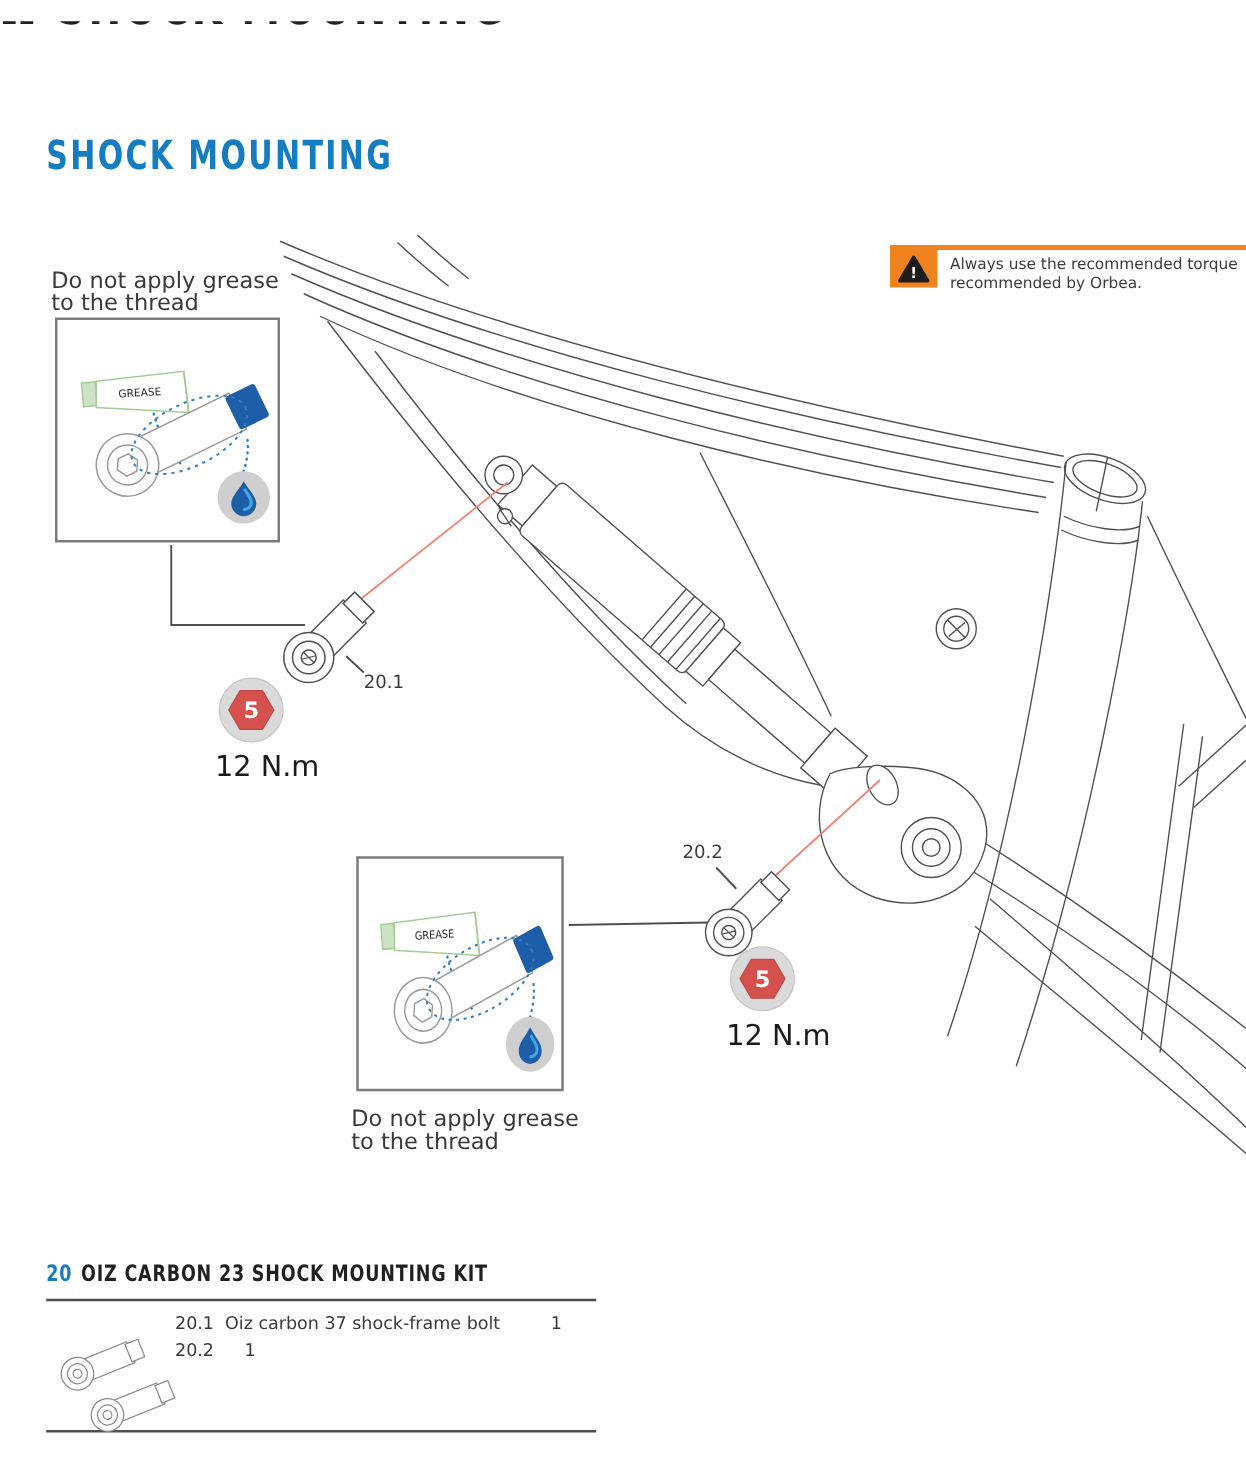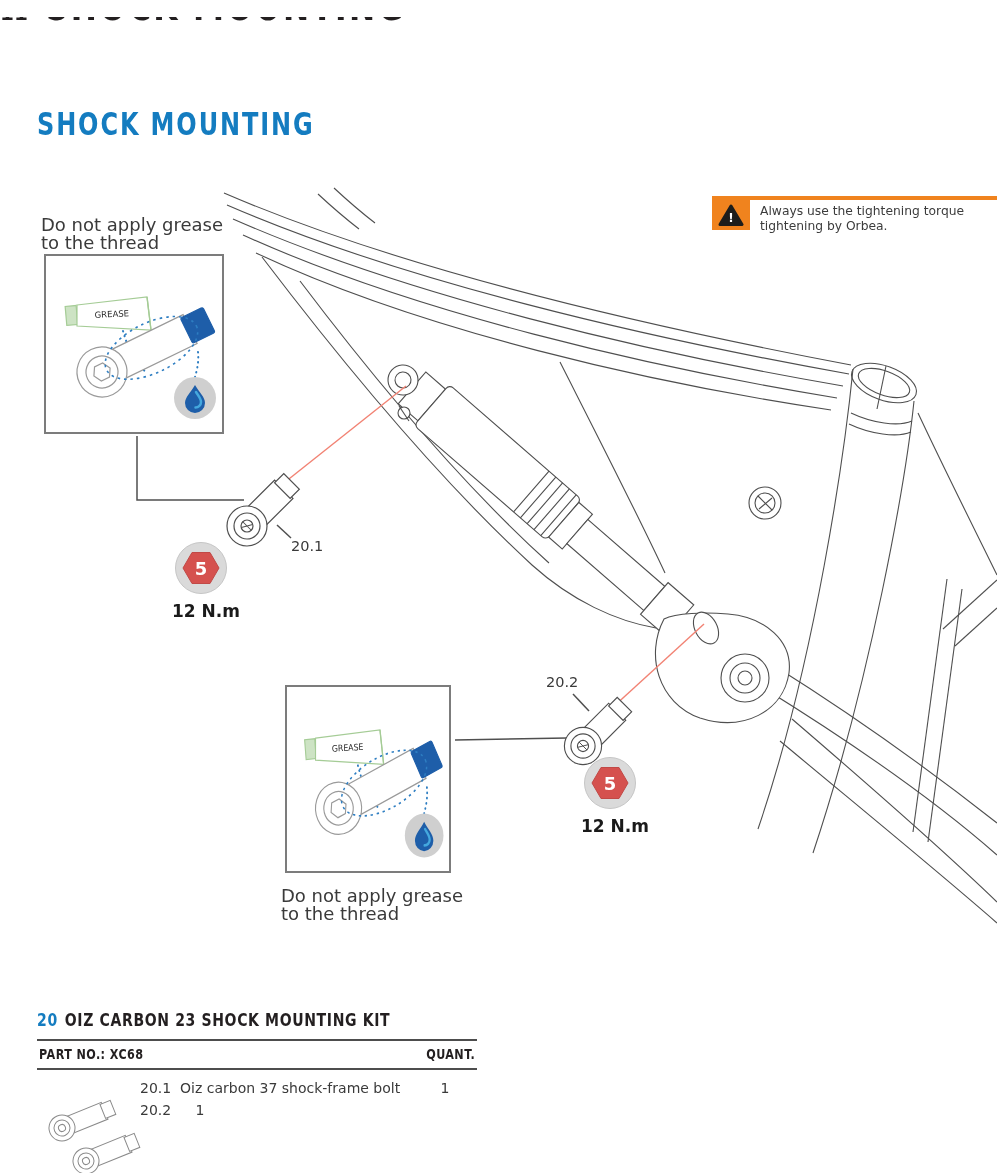--- a/index.html
+++ b/index.html
@@ -28,21 +28,21 @@
   .callout{position:absolute;border:2px solid #7c7c7c;background:#fff;box-sizing:border-box;}
   .callout-1{left:44px;top:237px;width:180px;height:180px;}
   .callout-2{left:285px;top:668px;width:166px;height:188px;}
   .note{position:absolute;font-size:18px;line-height:18px;color:#3a3a3a;}
   .note-1{left:41px;top:199px;}
   .note-2{left:281px;top:870px;}
   
   .torque-badge{position:absolute;width:58px;text-align:center;}
   .badge-1{left:172px;top:524px;}
   .badge-2{left:581px;top:739px;}
-  .torque-value{margin-top:2px;font-size:17px;font-weight:bold;color:#1a1a1a;white-space:nowrap;}
+  .torque-value{margin-top:2px;font-size:23px;font-weight:normal;color:#1a1a1a;white-space:nowrap;}
   
   .part-label{position:absolute;font-size:14.5px;color:#3a3a3a;}
   .lbl-201{left:291px;top:521px;}
   .lbl-202{left:546px;top:657px;}
   
   .kit{position:absolute;left:37px;top:992px;width:440px;}
   .kit-title{display:flex;gap:9px;white-space:nowrap;font-size:18px;font-weight:bold;color:#231f20;
     letter-spacing:0.8px;transform:scaleX(0.78);transform-origin:left top;margin-bottom:9px;}
   .kit-title .num{color:#147CC0;}
   .kit-table{border-top:2px solid #4d4d4d;border-bottom:2px solid #4d4d4d;}
@@ -75,22 +75,22 @@
   <div class="warning">
     <div class="bar"></div>
     <div class="row">
       <div class="icon-box">
         <svg width="26" height="23" viewBox="0 0 26 23">
           <path d="M13,2 L24,20.5 L2,20.5 Z" fill="#1d1d1b" stroke="#1d1d1b" stroke-width="3" stroke-linejoin="round"></path>
           <text x="13" y="18" text-anchor="middle" font-size="12" font-weight="bold" fill="#ffffff">!</text>
         </svg>
       </div>
       <div class="txt">
-        <div>Always use the tightening torque</div>
-        <div>tightening by Orbea.</div>
+        <div>Always use the recommended torque</div>
+        <div>recommended by Orbea.</div>
       </div>
     </div>
   </div>
 
   <svg class="abs" style="left:0;top:0;z-index:1;" width="997" height="1173" viewBox="0 0 997 1173">
     <g stroke="#4f4f4f" fill="none" stroke-width="1.1">
 
       <path d="M224,176 C400,252 640,308 851,348"></path>
       <path d="M227,188 C402,264 642,320 849,357"></path>
       <path d="M233,202 C408,279 645,335 843,369"></path>
@@ -271,24 +271,20 @@
     </svg>
     <div class="torque-value">12 N.m</div>
   </div>
 
   <div class="kit">
     <div class="kit-title">
       <span class="num">20</span>
       <span>OIZ CARBON 23 SHOCK MOUNTING KIT</span>
     </div>
     <div class="kit-table">
-      <div class="kit-head">
-        <span class="l">PART NO.: XC68</span>
-        <span class="r">QUANT.</span>
-      </div>
       <div class="kit-body">
         <svg class="kit-bolts" width="130" height="86" viewBox="0 0 130 86">
           <g transform="translate(20,36) rotate(-22)" stroke="#8a8a8a" fill="#ffffff" stroke-width="1">
             <rect x="4" y="-9" width="42" height="18"></rect>
             <rect x="44" y="-7.5" width="11" height="15"></rect>
             <circle cx="0" cy="0" r="13"></circle>
             <circle cx="0" cy="0" r="8"></circle>
             <circle cx="0" cy="0" r="3.5"></circle>
           </g>
           <g transform="translate(44,69) rotate(-22)" stroke="#8a8a8a" fill="#ffffff" stroke-width="1">

